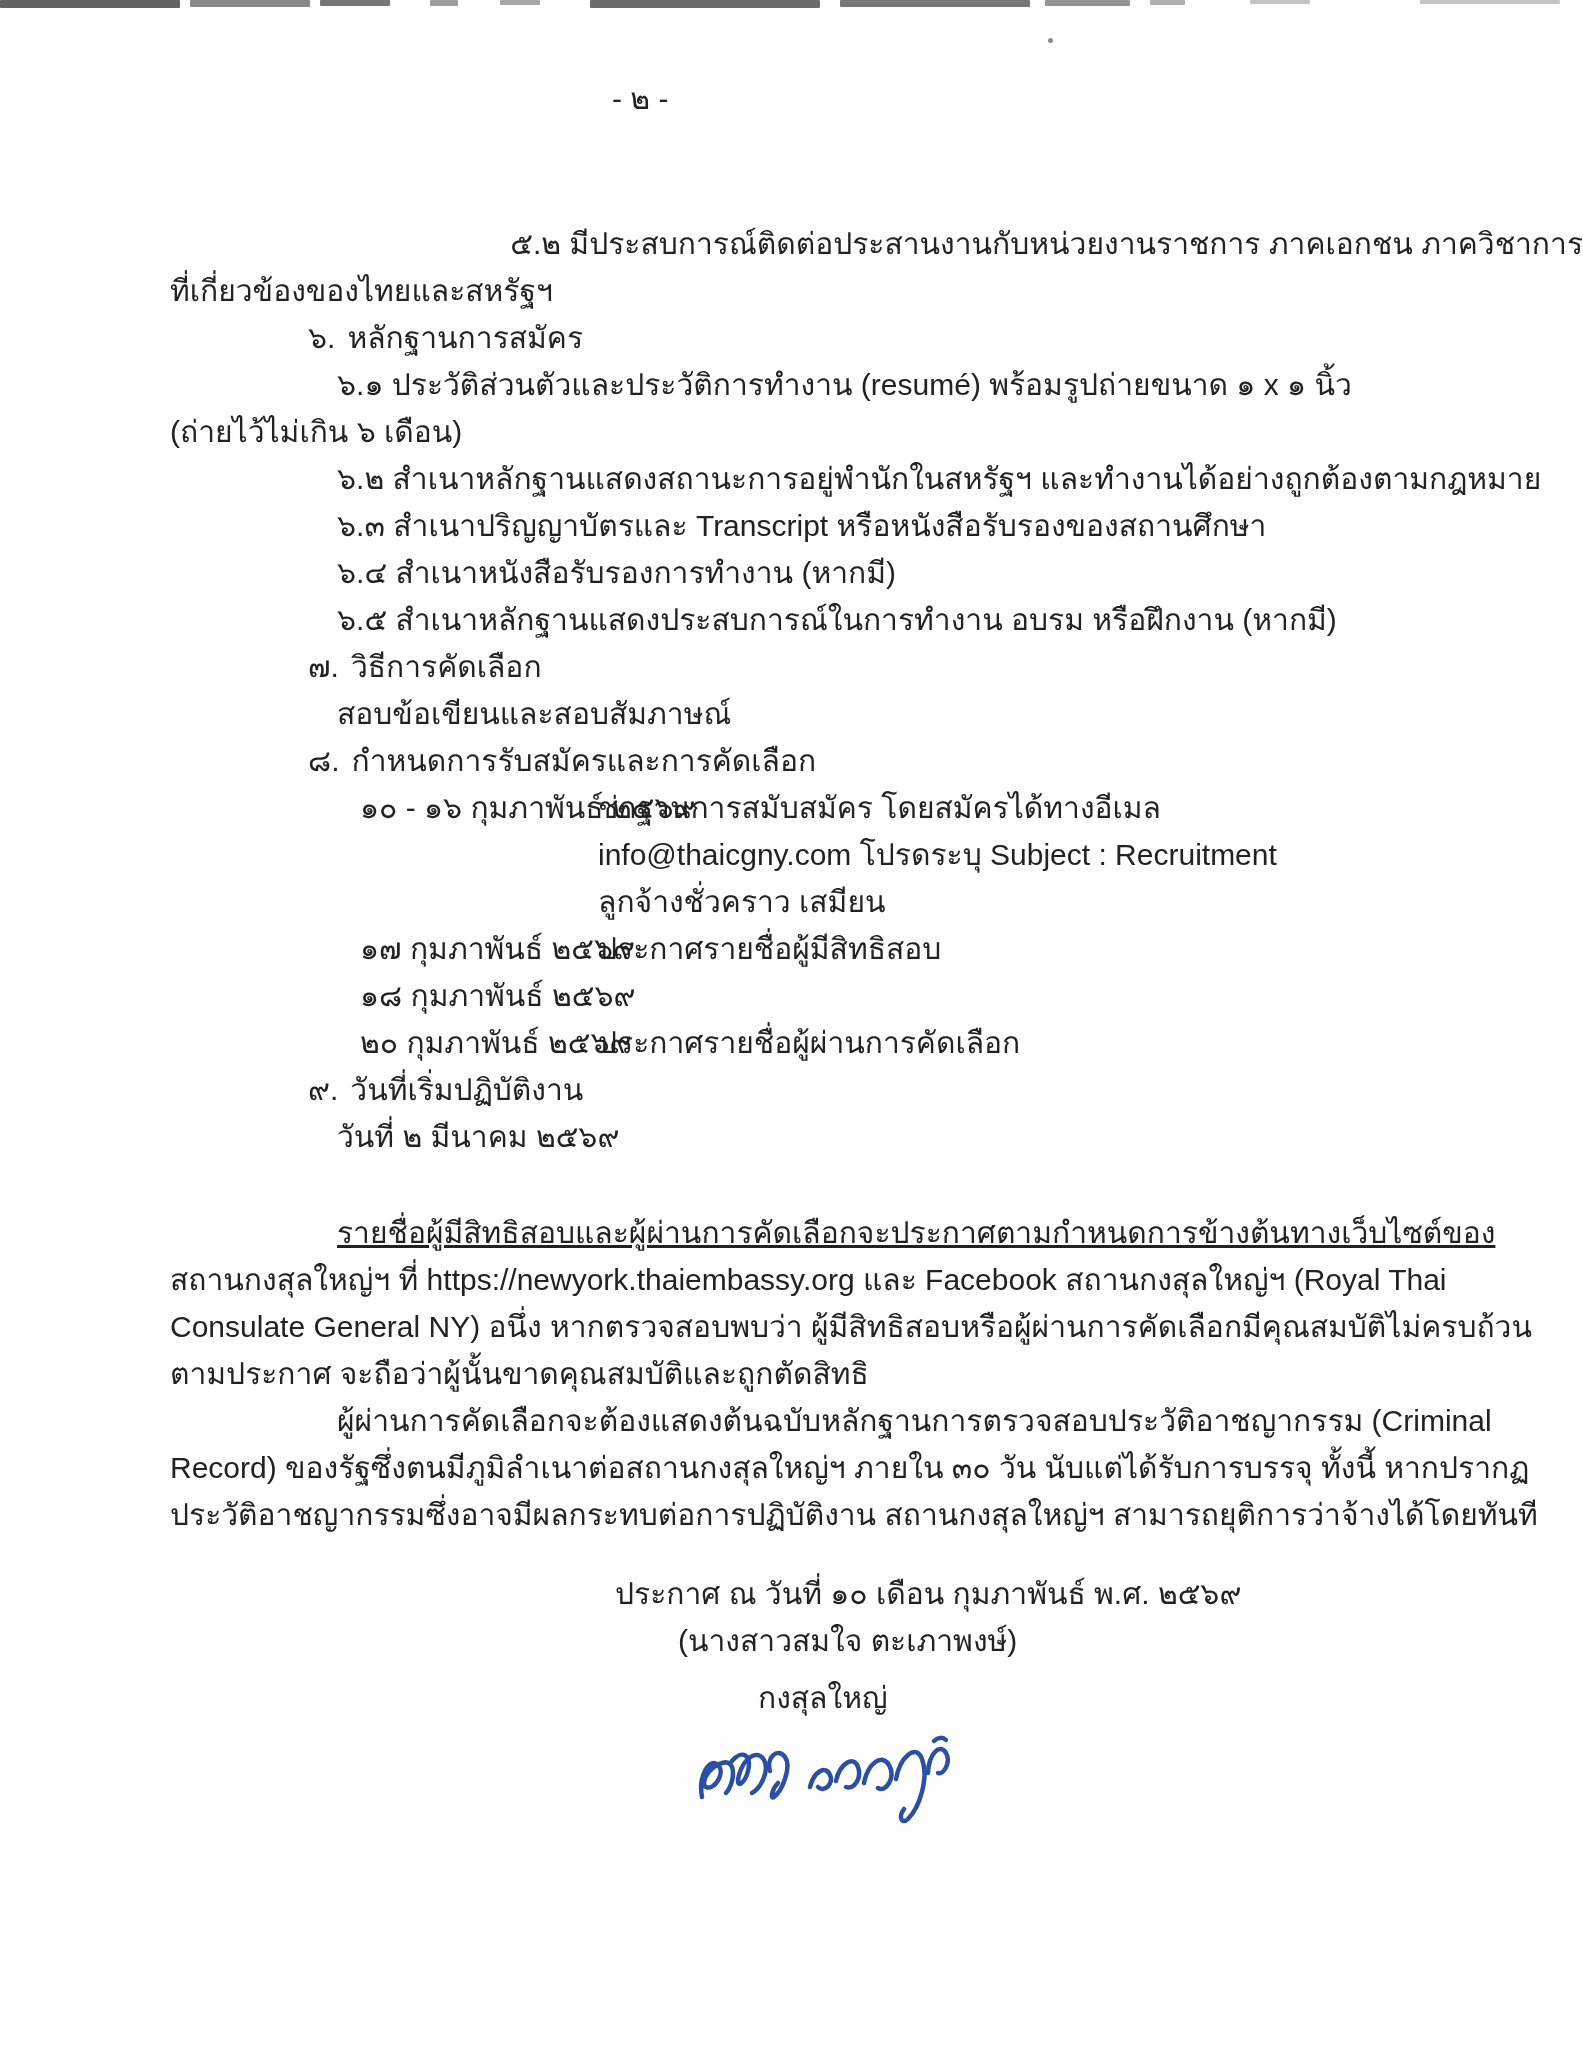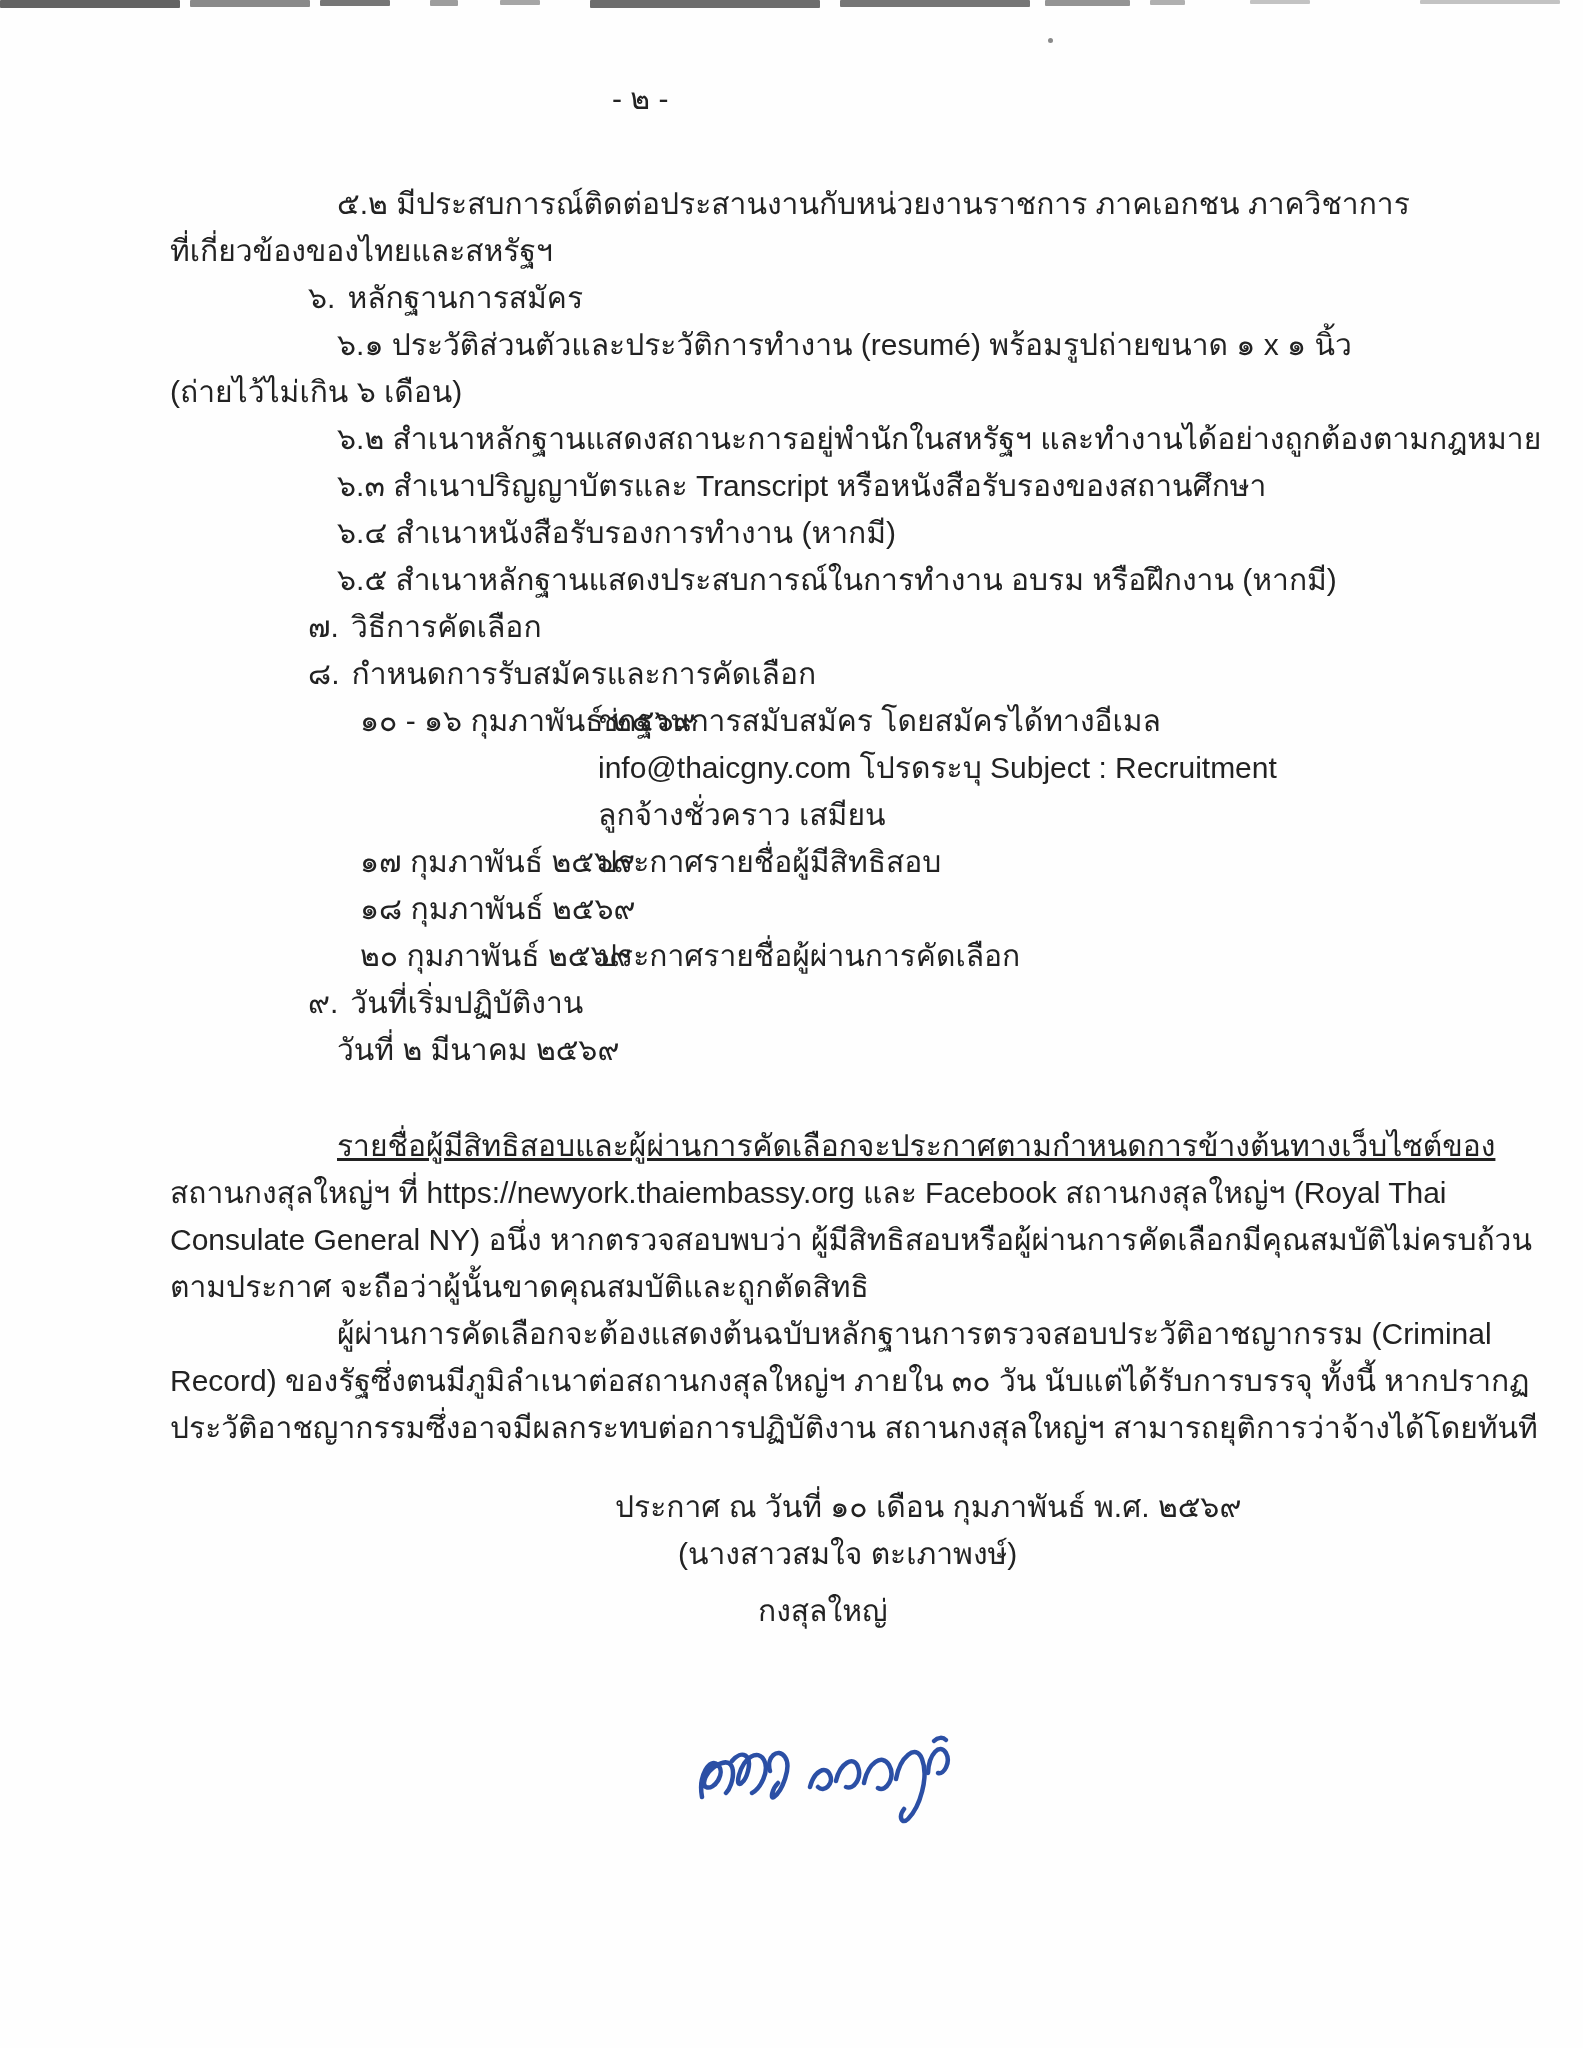--- a/index.html
+++ b/index.html
@@ -15,21 +15,21 @@
     color:#222222;
     overflow:hidden;
   }
   .line{white-space:nowrap;}
   .lm{padding-left:170px;}          
   .indent{padding-left:337px;}      
   .head{padding-left:308px;}        
   .u{text-underline-offset:7px;text-decoration-thickness:2px;}
   .num{margin-right:12px;}
   .pageno{padding-left:612px;margin-top:75px;}
-  .gap-top{margin-top:58px;}
+  .gap-top{margin-top:98px;text-align:right;}
   .schedule-row{display:flex;padding-left:360px;}
   .sch-date{width:238px;flex:0 0 238px;}
   .sch-detail{flex:1 1 auto;}
   .p-gap{margin-top:49px;text-decoration:underline;}
   .date-line{padding-left:615px;margin-top:32px;}
   .signer-name{padding-left:678px;}
   .signer-title{padding-left:758px;margin-top:10px;}
   sup{font-size:0.62em;vertical-align:super;line-height:0;}
   
   .artifacts{position:absolute;top:0;left:0;width:100%;height:12px;}
@@ -71,20 +71,21 @@
   <div class="line indent">๖.๑ ประวัติส่วนตัวและประวัติการทำงาน (resumé) พร้อมรูปถ่ายขนาด ๑ x ๑ นิ้ว</div>
   <div class="line lm">(ถ่ายไว้ไม่เกิน ๖ เดือน)</div>
   <div class="line indent">๖.๒ สำเนาหลักฐานแสดงสถานะการอยู่พำนักในสหรัฐฯ และทำงานได้อย่างถูกต้องตามกฎหมาย</div>
   <div class="line indent">๖.๓ สำเนาปริญญาบัตรและ Transcript หรือหนังสือรับรองของสถานศึกษา</div>
   <div class="line indent">๖.๔ สำเนาหนังสือรับรองการทำงาน (หากมี)</div>
   <div class="line indent">๖.๕ สำเนาหลักฐานแสดงประสบการณ์ในการทำงาน อบรม หรือฝึกงาน (หากมี)</div>
 
   <div class="line head">
     <span class="num">๗.</span><span class="u">วิธีการคัดเลือก</span>
   </div>
+  <div class="line indent">สอบข้อเขียนและสอบสัมภาษณ์</div>
 
   <div class="line head">
     <span class="num">๘.</span><span class="u">กำหนดการรับสมัครและการคัดเลือก</span>
   </div>
 
   <div class="schedule-row">
     <div class="sch-date line">๑๐ - ๑๖ กุมภาพันธ์ ๒๕๖๙</div>
     <div class="sch-detail">
       <div class="line">ช่กฐานการสมับสมัคร โดยสมัครได้ทางอีเมล</div>
       <div class="line">info@thaicgny.com โปรดระบุ Subject : Recruitment</div>

